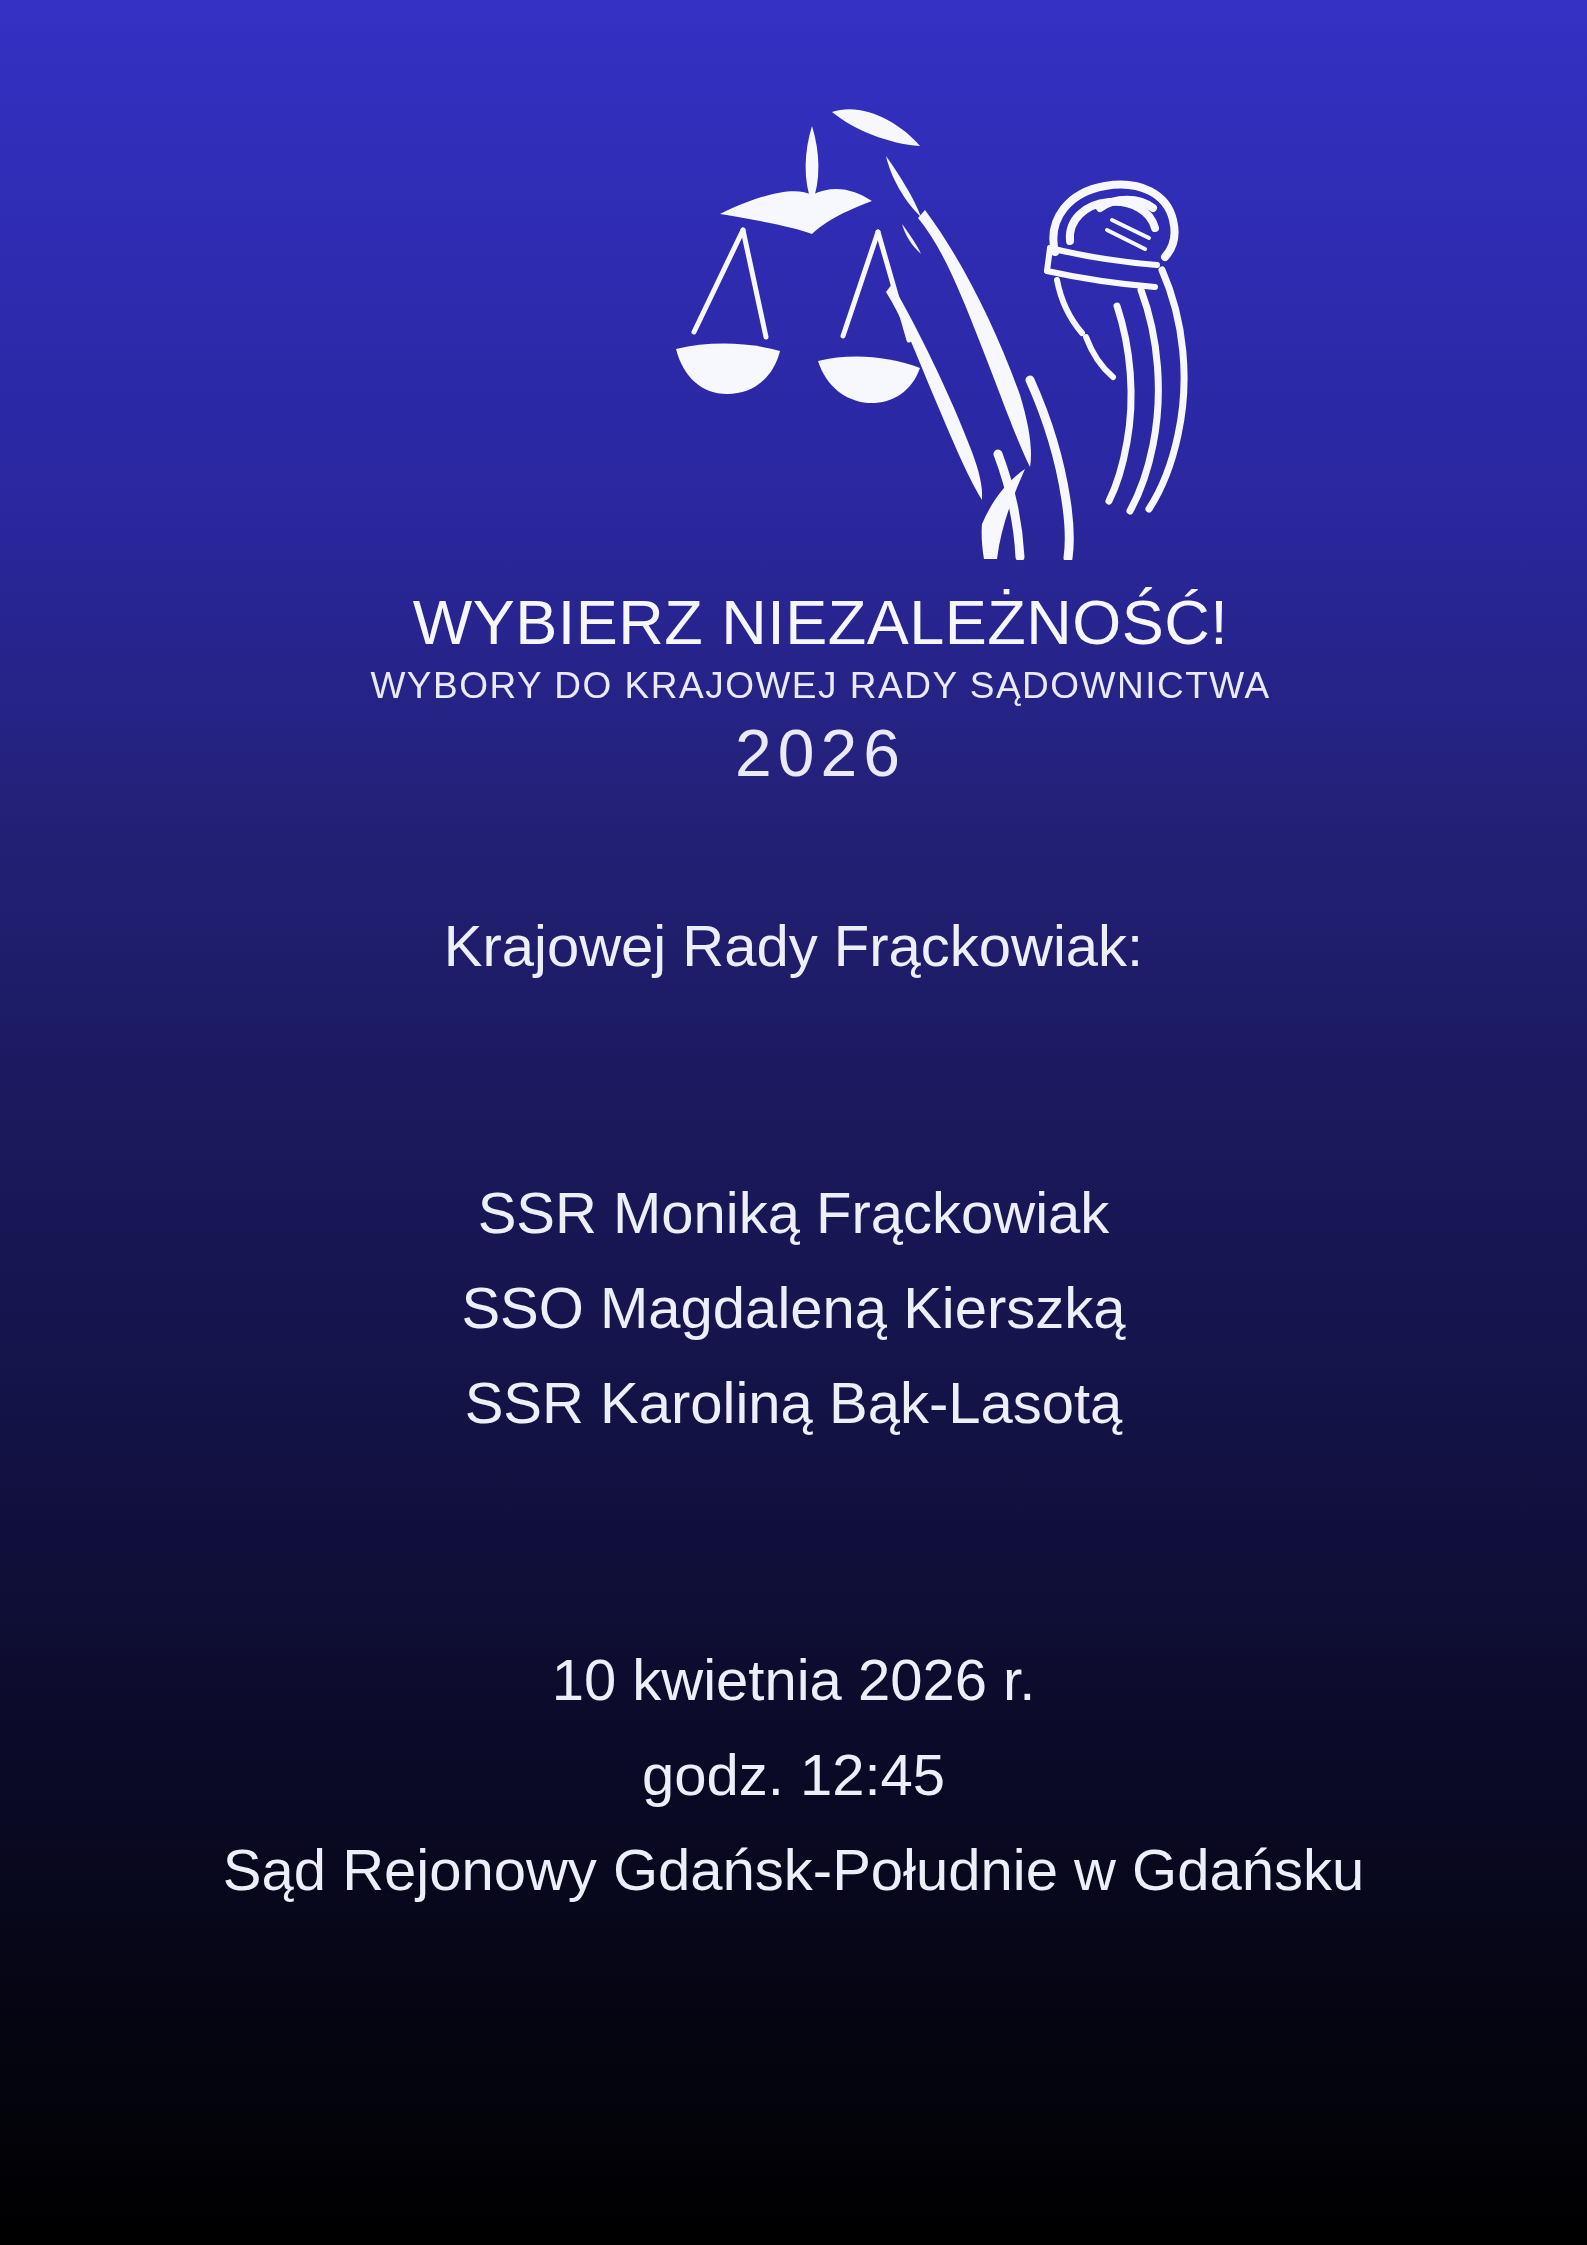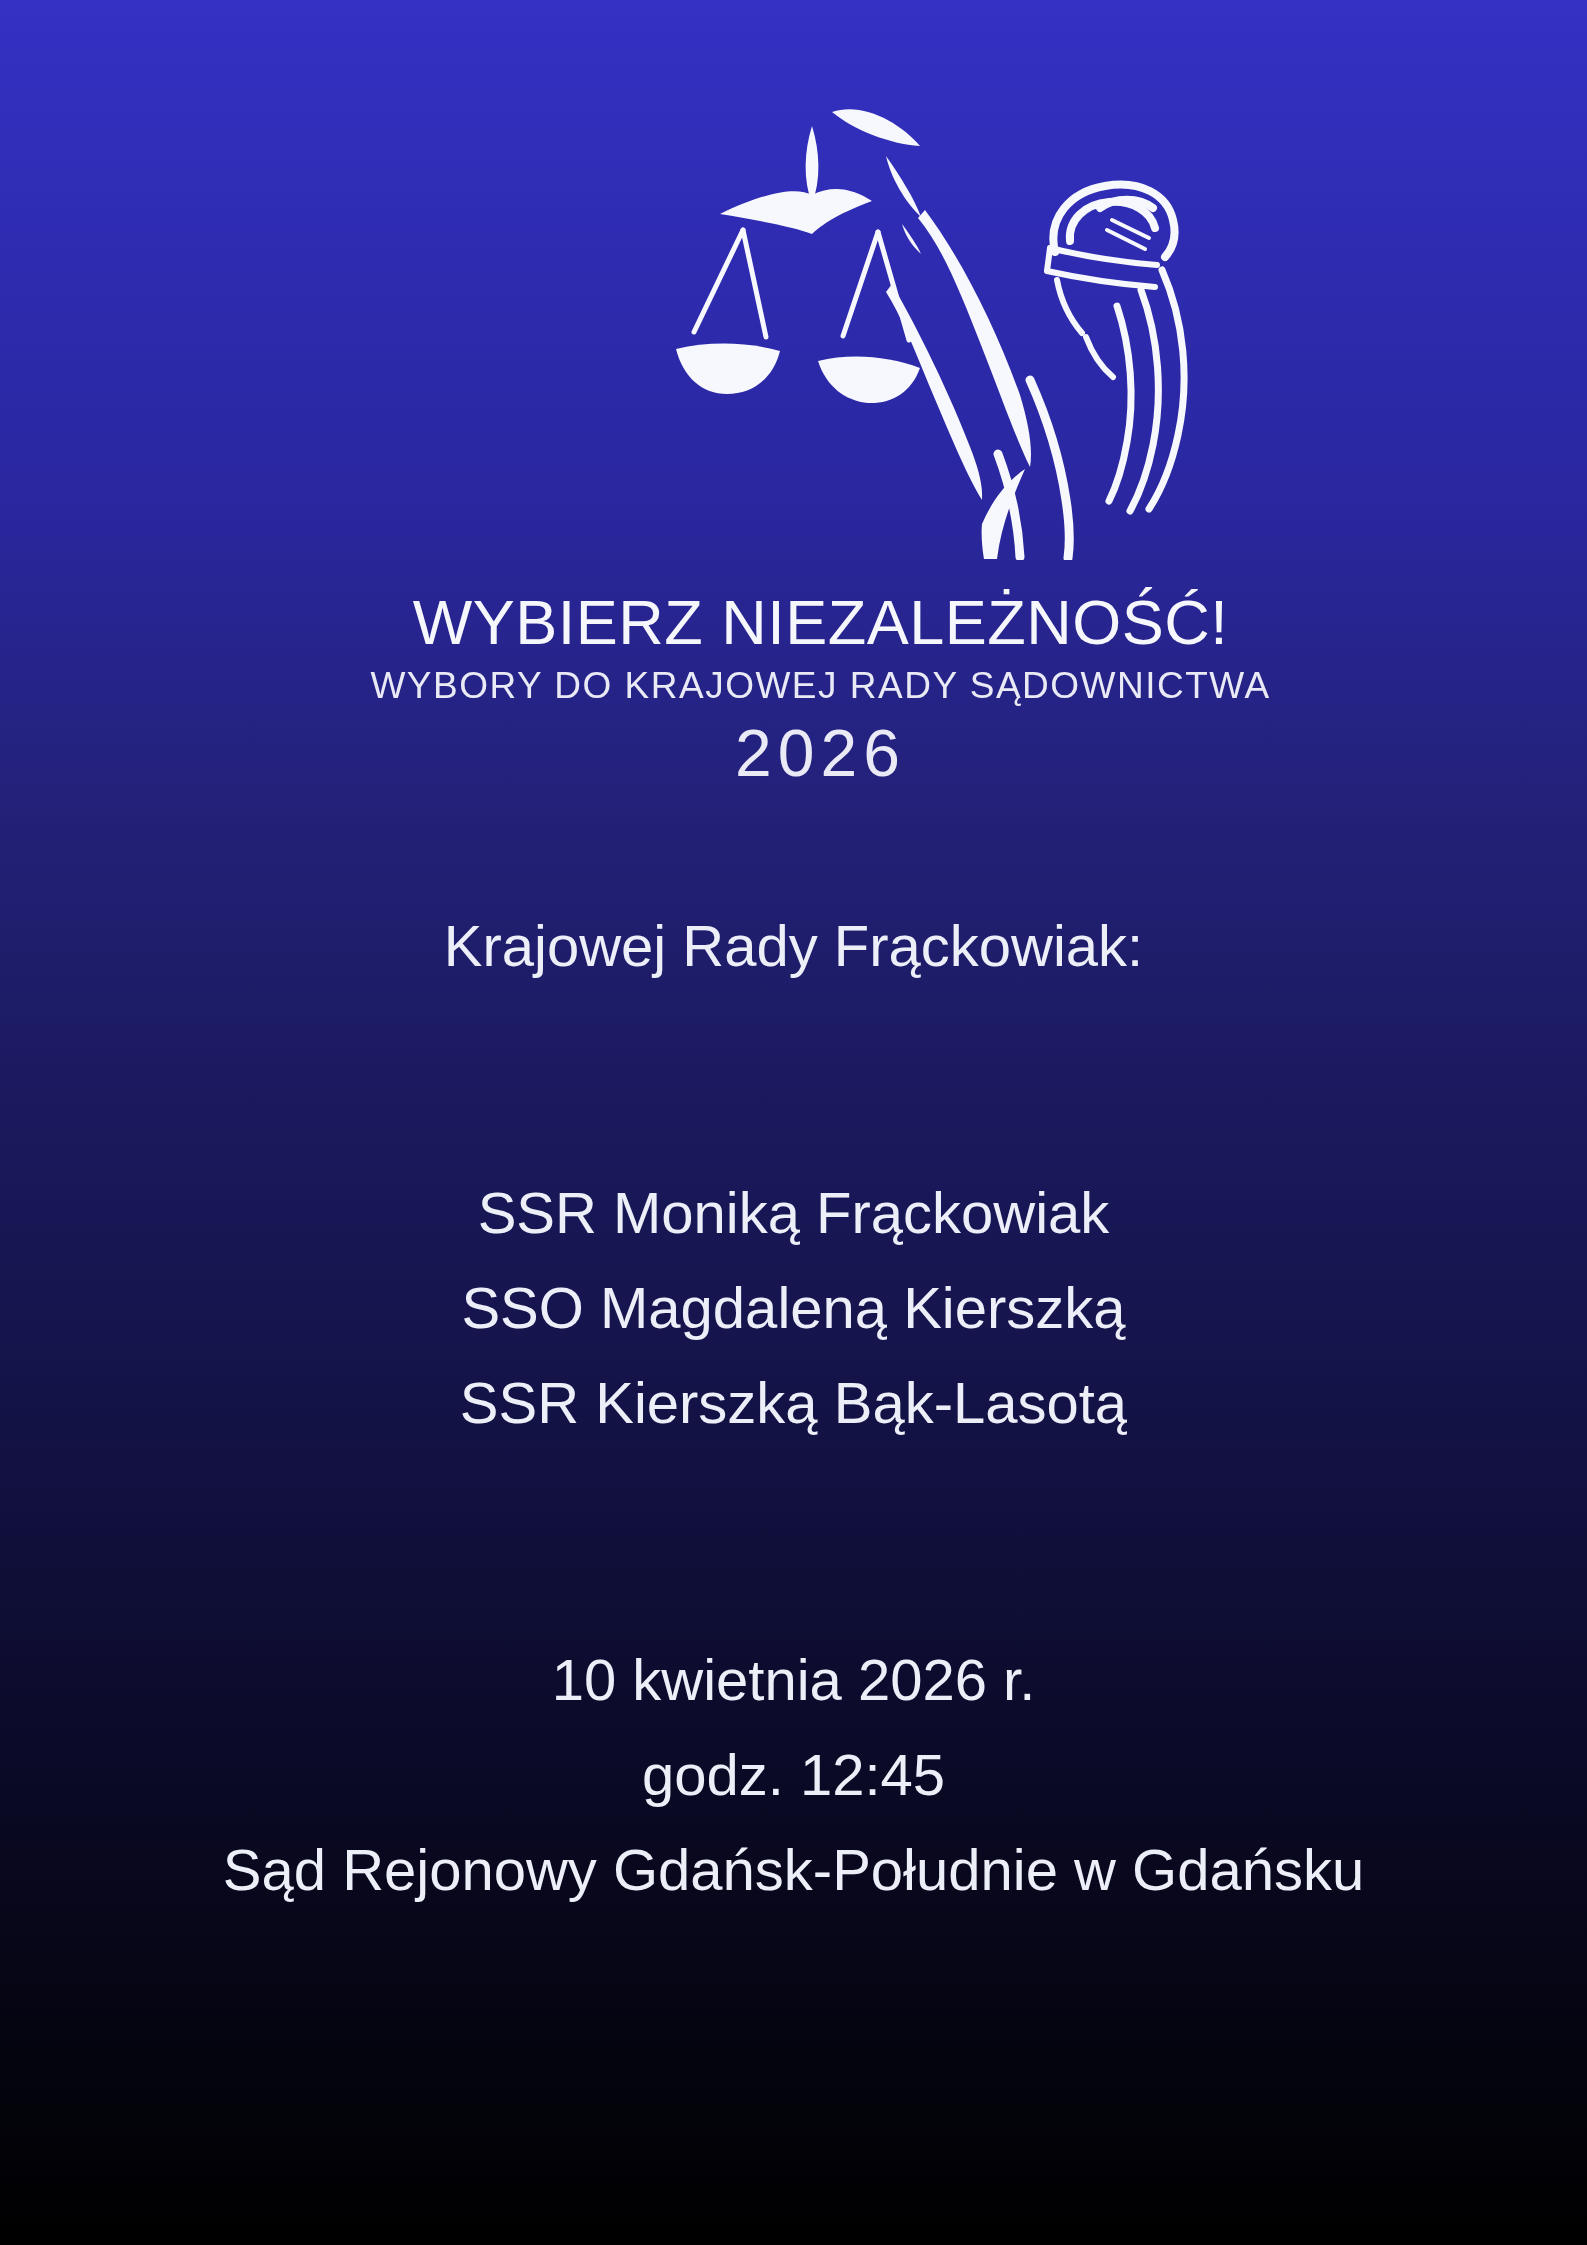--- a/index.html
+++ b/index.html
@@ -149,21 +149,21 @@
   <div class="header-group subtitle">WYBORY DO KRAJOWEJ RADY SĄDOWNICTWA</div>
   <div class="header-group year">2026</div>
 
   <div class="textblock invitation">
     <span class="line">Krajowej Rady Frąckowiak:</span>
   </div>
 
   <div class="textblock candidates">
     <span class="line">SSR Moniką Frąckowiak</span>
     <span class="line">SSO Magdaleną Kierszką</span>
-    <span class="line">SSR Kierszką Bąk-Lasotą</span>
+    <span class="line">SSR Karoliną Bąk-Lasotą</span>
   </div>
 
   <div class="textblock event">
     <span class="line">10 kwietnia 2026 r.</span>
     <span class="line">godz. 12:45</span>
     <span class="line">Sąd Rejonowy Gdańsk-Południe w Gdańsku</span>
   </div>
 
 </div>
 

